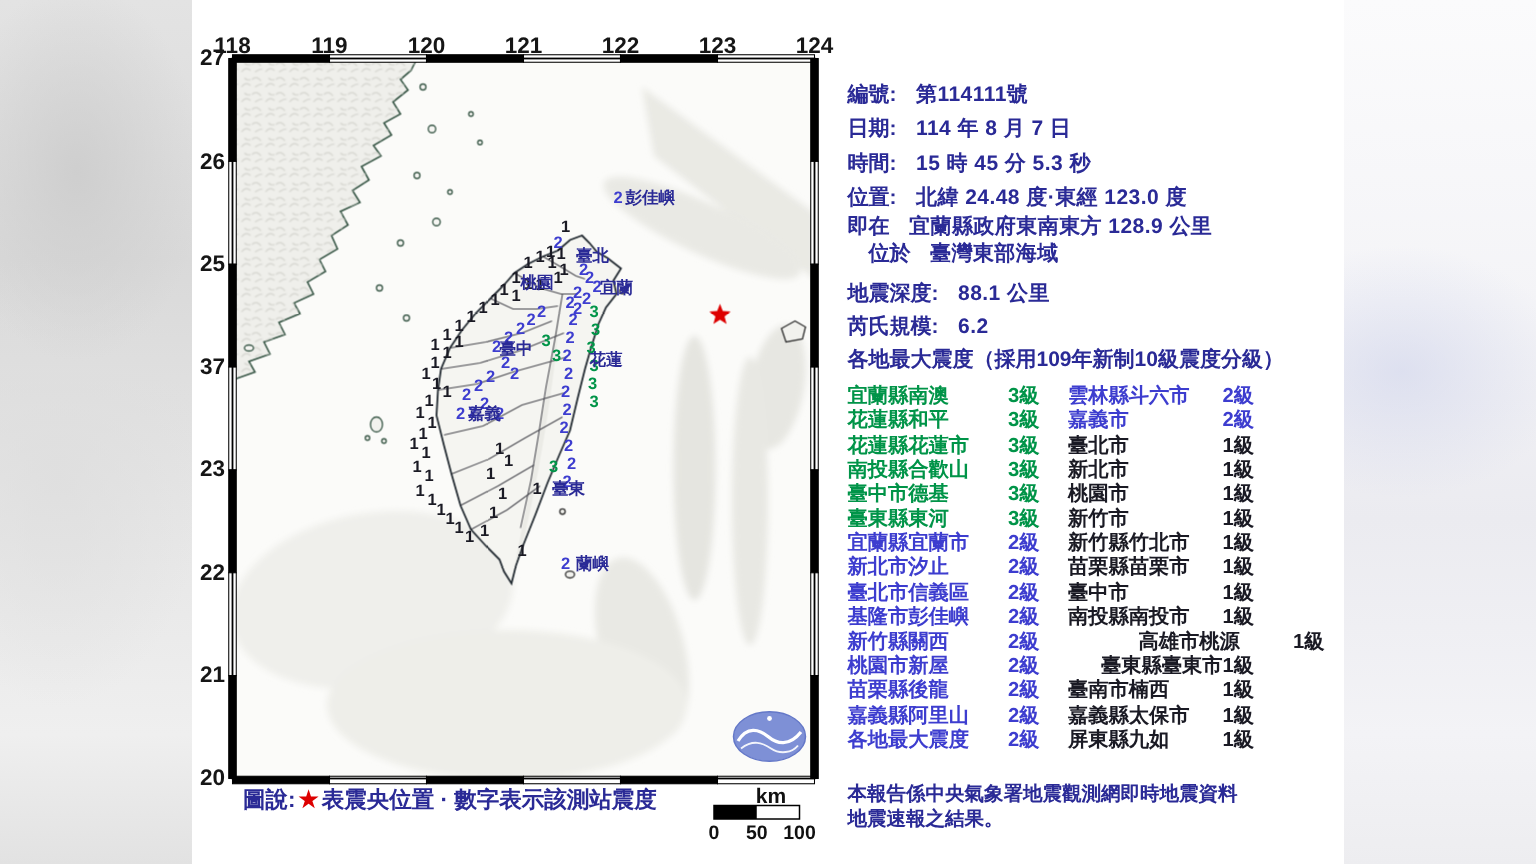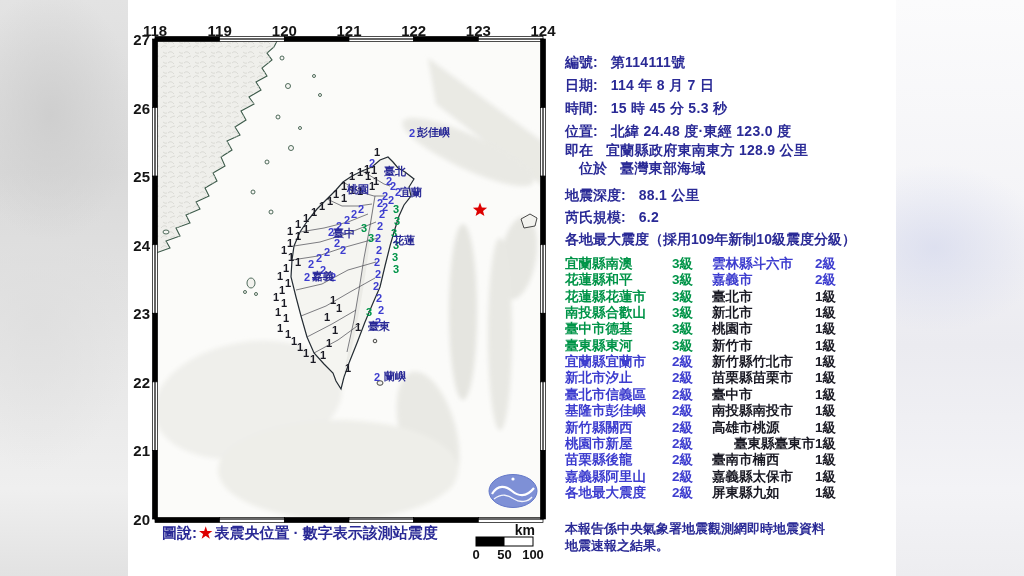--- a/index.html
+++ b/index.html
@@ -47,21 +47,21 @@
   .iheading{position:absolute;left:437px;top:231px;font-size:14px;font-weight:bold;color:#2a2a96;white-space:nowrap;}
   .irow{position:absolute;white-space:nowrap;font-size:13.5px;font-weight:bold;line-height:15px;}
   .irow.l3{color:#009448;}
   .irow.l2{color:#3d3dcf;}
   .irow.l1{color:#1a1a24;}
   .iname{display:inline-block;}
   .ilevel{display:inline-block;}
   
   .legend{position:absolute;left:34px;top:524px;font-size:15px;font-weight:bold;color:#2a2a96;white-space:nowrap;}
   .legend .star{color:#dd0000;padding:0 2px;}
-  .scale-unit{position:absolute;left:365px;top:522px;width:42px;text-align:right;font-size:14px;font-weight:600;color:#111;}
+  .scale-unit{position:absolute;left:365px;top:522px;width:42px;text-align:center;font-size:14px;font-weight:600;color:#111;}
   .scale-tick{position:absolute;top:547px;transform:translateX(-50%);font-size:13px;font-weight:600;color:#111;}
   .footer-line{position:absolute;left:437px;font-size:13px;font-weight:bold;color:#2a2a96;white-space:nowrap;}
 </style>
 </head>
 <body>
 
 <div class="bg-left"></div>
 <div class="bg-right"></div>
 
 <div class="page">
@@ -193,21 +193,21 @@
       <div class="lon-label" style="left: 27px;">118</div>
       <div class="lon-label" style="left: 91.666px;">119</div>
       <div class="lon-label" style="left: 156.332px;">120</div>
       <div class="lon-label" style="left: 220.998px;">121</div>
       <div class="lon-label" style="left: 285.664px;">122</div>
       <div class="lon-label" style="left: 350.33px;">123</div>
       <div class="lon-label" style="left: 414.996px;">124</div>
       <div class="lat-label" style="top: 39px;">27</div>
       <div class="lat-label" style="top: 107.571px;">26</div>
       <div class="lat-label" style="top: 176.142px;">25</div>
-      <div class="lat-label" style="top: 244.713px;">24</div>
+      <div class="lat-label" style="top: 244.713px;">37</div>
       <div class="lat-label" style="top: 313.284px;">23</div>
       <div class="lat-label" style="top: 381.855px;">22</div>
       <div class="lat-label" style="top: 450.426px;">21</div>
       <div class="lat-label" style="top: 518.997px;">20</div>
       <div class="station st-green" style="left: 268px; top: 209px;">3</div>
       <div class="station st-green" style="left: 269px; top: 221px;">3</div>
       <div class="station st-green" style="left: 266px; top: 233px;">3</div>
       <div class="station st-green" style="left: 268px; top: 245px;">3</div>
       <div class="station st-green" style="left: 267px; top: 257px;">3</div>
       <div class="station st-green" style="left: 268px; top: 269px;">3</div>
@@ -339,21 +339,21 @@
       <div class="irow l2" style="left: 584px; top: 256px;"><div class="iname" style="display: inline-block; width: 103px;">雲林縣斗六市</div><div class="ilevel">2級</div></div>
       <div class="irow l2" style="left: 584px; top: 272.35px;"><div class="iname" style="display: inline-block; width: 103px;">嘉義市</div><div class="ilevel">2級</div></div>
       <div class="irow l1" style="left: 584px; top: 288.7px;"><div class="iname" style="display: inline-block; width: 103px;">臺北市</div><div class="ilevel">1級</div></div>
       <div class="irow l1" style="left: 584px; top: 305.05px;"><div class="iname" style="display: inline-block; width: 103px;">新北市</div><div class="ilevel">1級</div></div>
       <div class="irow l1" style="left: 584px; top: 321.4px;"><div class="iname" style="display: inline-block; width: 103px;">桃園市</div><div class="ilevel">1級</div></div>
       <div class="irow l1" style="left: 584px; top: 337.75px;"><div class="iname" style="display: inline-block; width: 103px;">新竹市</div><div class="ilevel">1級</div></div>
       <div class="irow l1" style="left: 584px; top: 354.1px;"><div class="iname" style="display: inline-block; width: 103px;">新竹縣竹北市</div><div class="ilevel">1級</div></div>
       <div class="irow l1" style="left: 584px; top: 370.45px;"><div class="iname" style="display: inline-block; width: 103px;">苗栗縣苗栗市</div><div class="ilevel">1級</div></div>
       <div class="irow l1" style="left: 584px; top: 386.8px;"><div class="iname" style="display: inline-block; width: 103px;">臺中市</div><div class="ilevel">1級</div></div>
       <div class="irow l1" style="left: 584px; top: 403.15px;"><div class="iname" style="display: inline-block; width: 103px;">南投縣南投市</div><div class="ilevel">1級</div></div>
-      <div class="irow l1" style="left: 584px; top: 419.5px;"><div class="iname" style="display: inline-block; width: 103px;">高雄市桃源</div><div class="ilevel">1級</div></div>
+      <div class="irow l1" style="left: 584px; top: 419.5px;"><div class="iname" style="display: inline-block; width: 103px; margin-left: 47px;">高雄市桃源</div><div class="ilevel">1級</div></div>
       <div class="irow l1" style="left: 584px; top: 435.85px;"><div class="iname" style="display: inline-block; width: 103px; text-align: right;">臺東縣臺東市</div><div class="ilevel">1級</div></div>
       <div class="irow l1" style="left: 584px; top: 452.2px;"><div class="iname" style="display: inline-block; width: 103px;">臺南市楠西</div><div class="ilevel">1級</div></div>
       <div class="irow l1" style="left: 584px; top: 468.55px;"><div class="iname" style="display: inline-block; width: 103px;">嘉義縣太保市</div><div class="ilevel">1級</div></div>
       <div class="irow l1" style="left: 584px; top: 484.9px;"><div class="iname" style="display: inline-block; width: 103px;">屏東縣九如</div><div class="ilevel">1級</div></div>
     </div>
 
   <div class="footer-line" style="top:520px;">本報告係中央氣象署地震觀測網即時地震資料</div>
   <div class="footer-line" style="top:537px;">地震速報之結果。</div>
 
   <div class="legend">

